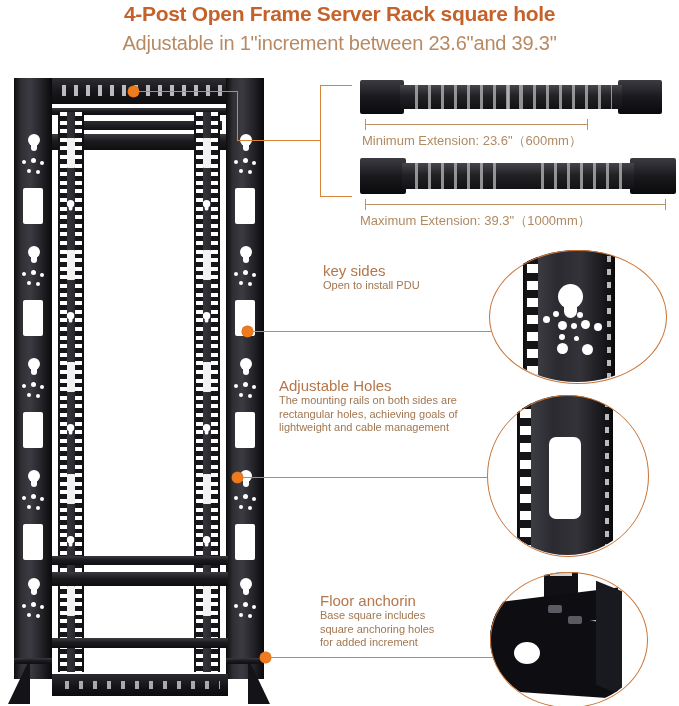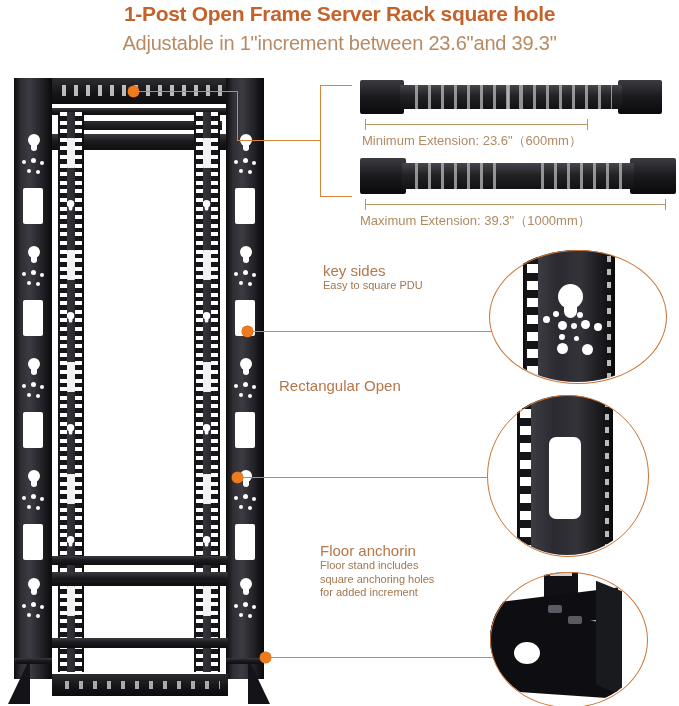--- a/index.html
+++ b/index.html
@@ -174,21 +174,21 @@
   .stand-top{
     position:absolute;background:#111115;
     box-shadow:inset 0 1px 0 #3a3a40;
   }
   .stand-plate{position:absolute;background:#0e0e12;}
   .anchor-hole{position:absolute;border-radius:50%;background:#ffffff;}
 </style>
 </head>
 <body>
 
-<div class="abs" id="title">1-Post Open Frame Server Rack square hole</div>
+<div class="abs" id="title">4-Post Open Frame Server Rack square hole</div>
 <div class="abs" id="subtitle">Adjustable in 1"increment between 23.6"and 39.3"</div>
 
 <div class="abs" id="rack">
 
   <div class="toprail">
     <div class="holes"></div>
   </div>
   <div class="crossbar" style="left:44px;top:30px;width:176px;height:7px;"></div>
   <div class="crossbar" style="left:50px;top:40px;width:164px;height:12px;background:linear-gradient(180deg,#ffffff 0%,#ffffff 28%,#2a2a30 28%,#121215 100%);"></div>
   <div class="crossbar" style="left:44px;top:56px;width:176px;height:16px;"></div>
@@ -399,21 +399,21 @@
     <div class="rb-dots" style="right:8px;width:90px;"></div>
   </div>
 </div>
 <div class="abs dimrule" style="left:365px;top:204px;width:300px;"></div>
 <div class="abs dimtick" style="left:365px;top:199px;height:11px;"></div>
 <div class="abs dimtick" style="left:665px;top:199px;height:11px;"></div>
 <div class="abs dim-label" style="left:360px;top:212px;">Maximum Extension: 39.3"（1000mm）</div>
 
 <div class="abs" style="left:323px;top:262px;">
   <div class="callout-title">key sides</div>
-  <div class="callout-body">Easy to square PDU</div>
+  <div class="callout-body">Open to install PDU</div>
 </div>
 
 <div class="abs dot" style="left:242px;top:326px;"></div>
 <div class="abs lead-h" style="left:248px;top:331px;width:255px;"></div>
 
 <div class="abs ring-clip" style="left:489px;top:250px;width:176px;height:132px;">
   <div class="zrail" style="left:34px;width:92px;"></div>
   <div class="zladder" style="left:38px;"></div>
   <div class="zladder thin" style="left:118px;"></div>
   <div class="zkey-c" style="left:69px;top:34px;width:25px;height:25px;"></div>
@@ -426,37 +426,40 @@
   <span class="pin" style="left:64px;top:61px;width:6px;height:6px;"></span>
   <span class="pin" style="left:88px;top:62px;width:6px;height:6px;"></span>
   <span class="pin" style="left:70px;top:84px;width:6px;height:6px;"></span>
   <span class="pin" style="left:85px;top:86px;width:5px;height:5px;"></span>
   <span class="pin" style="left:68px;top:93px;width:11px;height:11px;"></span>
   <span class="pin" style="left:93px;top:94px;width:11px;height:11px;"></span>
 </div>
 <div class="abs ring" style="left:489px;top:250px;width:176px;height:132px;"></div>
 
 <div class="abs" style="left:279px;top:377px;">
-  <div class="callout-title">Rectangular Open</div>
+  <div class="callout-title">Adjustable Holes</div>
+  <div class="callout-body">The mounting rails on both sides are</div>
+  <div class="callout-body">rectangular holes, achieving goals of</div>
+  <div class="callout-body">lightweight and cable management</div>
 </div>
 
 <div class="abs dot" style="left:232px;top:472px;"></div>
 <div class="abs lead-h" style="left:238px;top:477px;width:265px;"></div>
 
 <div class="abs ring-clip" style="left:487px;top:395px;width:160px;height:160px;">
   <div class="zrail" style="left:30px;width:96px;"></div>
   <div class="zladder" style="left:33px;"></div>
   <div class="zladder thin" style="left:118px;"></div>
   <div class="zrect" style="left:62px;top:42px;width:32px;height:82px;"></div>
 </div>
 <div class="abs ring" style="left:487px;top:395px;width:160px;height:160px;"></div>
 
-<div class="abs" style="left:320px;top:542px;">
+<div class="abs" style="left:320px;top:592px;">
   <div class="callout-title">Floor anchorin</div>
-  <div class="callout-body">Floor stand includes</div>
+  <div class="callout-body">Base square includes</div>
   <div class="callout-body">square anchoring holes</div>
   <div class="callout-body">for added increment</div>
 </div>
 
 <div class="abs dot" style="left:260px;top:652px;"></div>
 <div class="abs lead-h" style="left:266px;top:657px;width:240px;"></div>
 
 <div class="abs ring-clip" style="left:490px;top:572px;width:156px;height:134px;">
   <div class="stand-top" style="left:54px;top:-14px;width:34px;height:42px;"></div>
 

